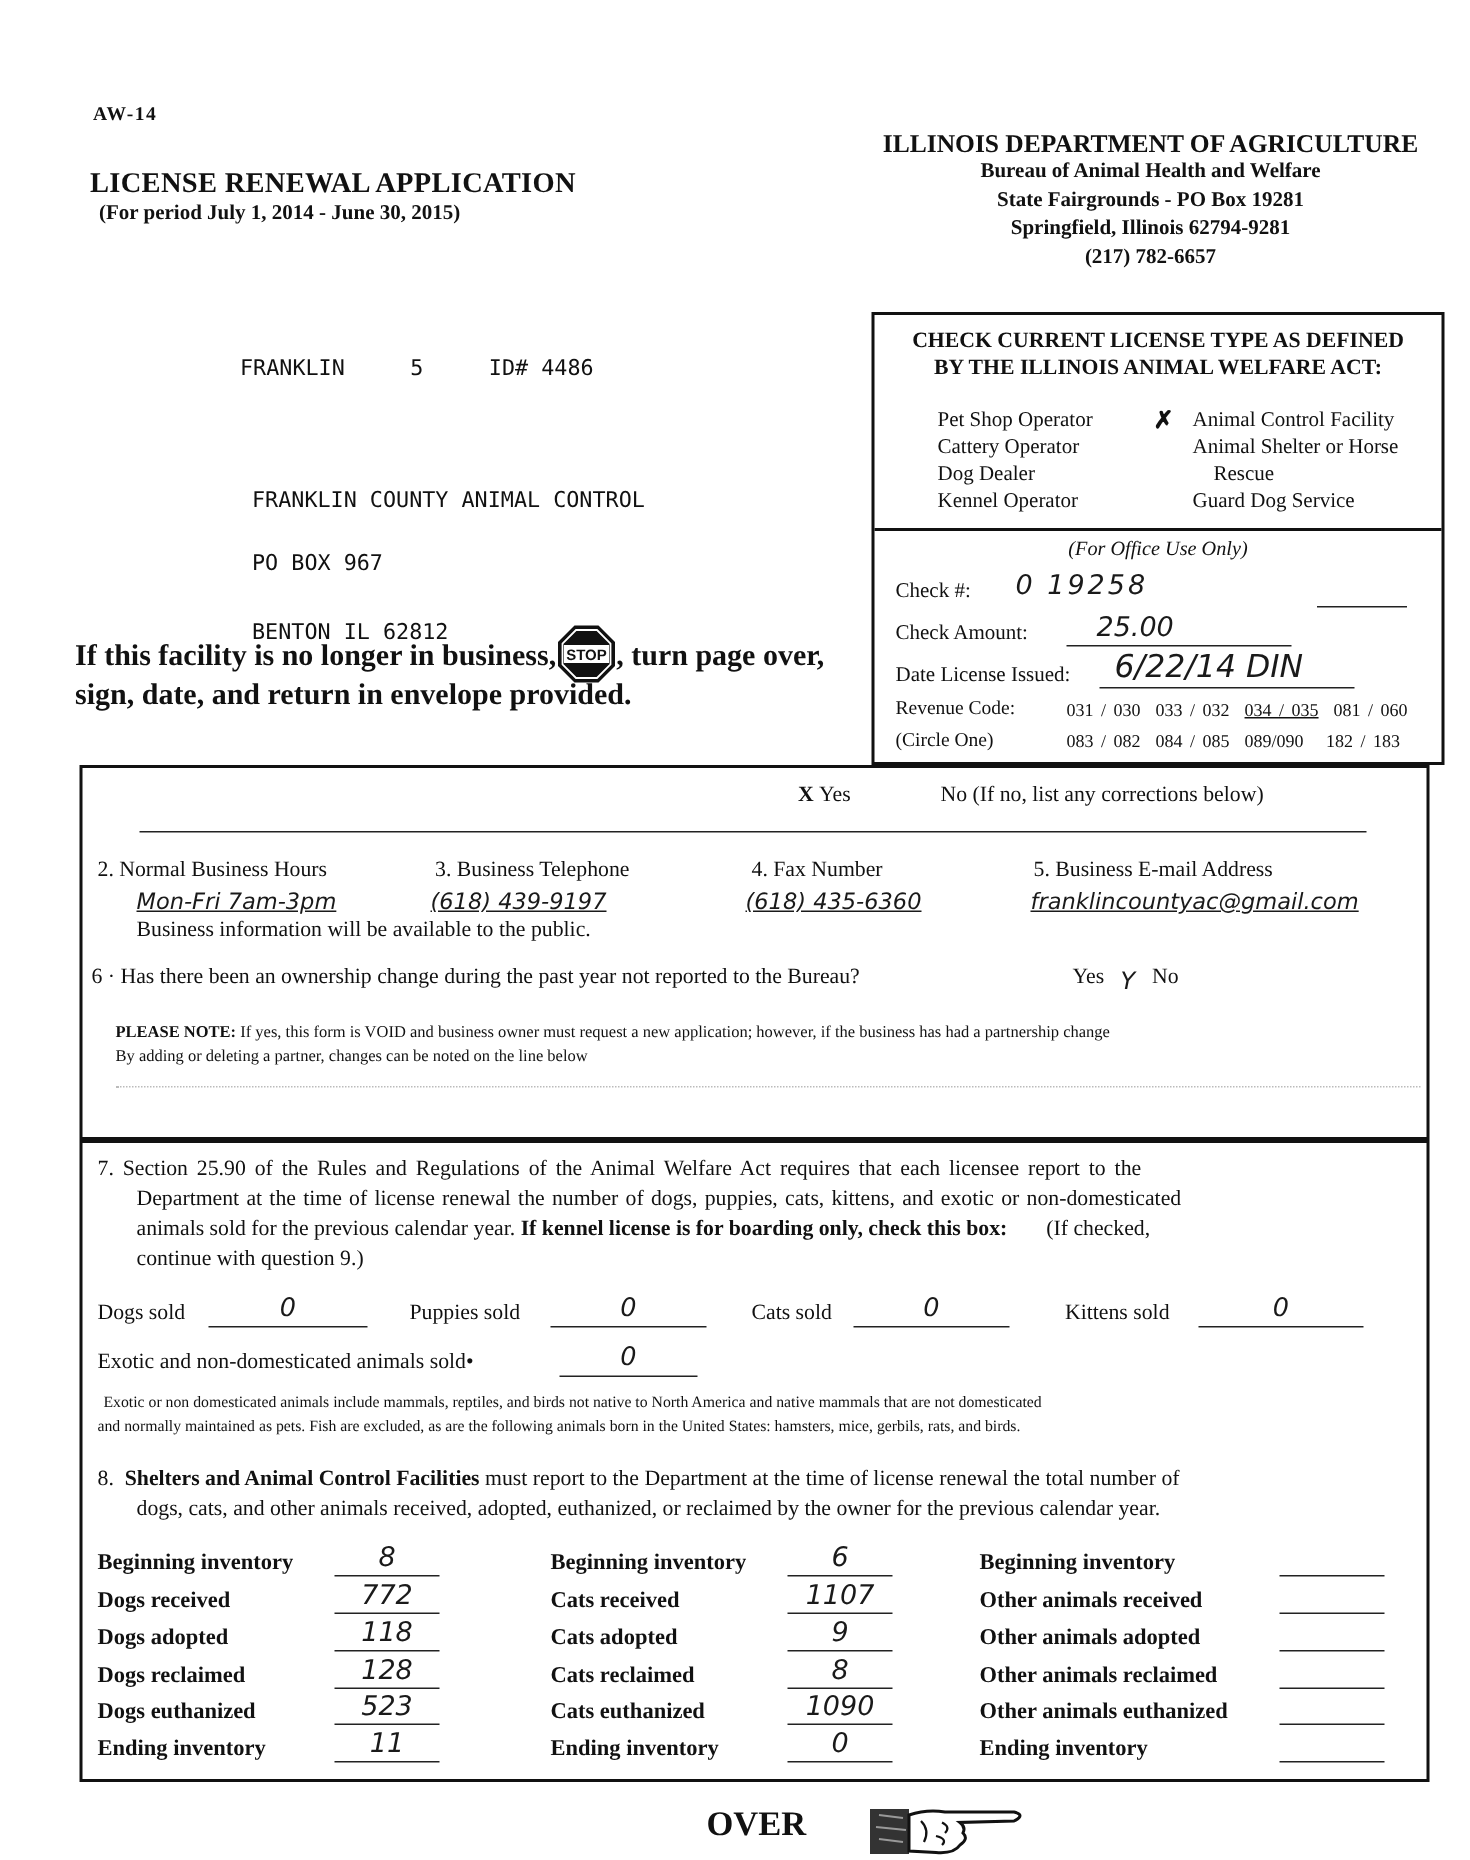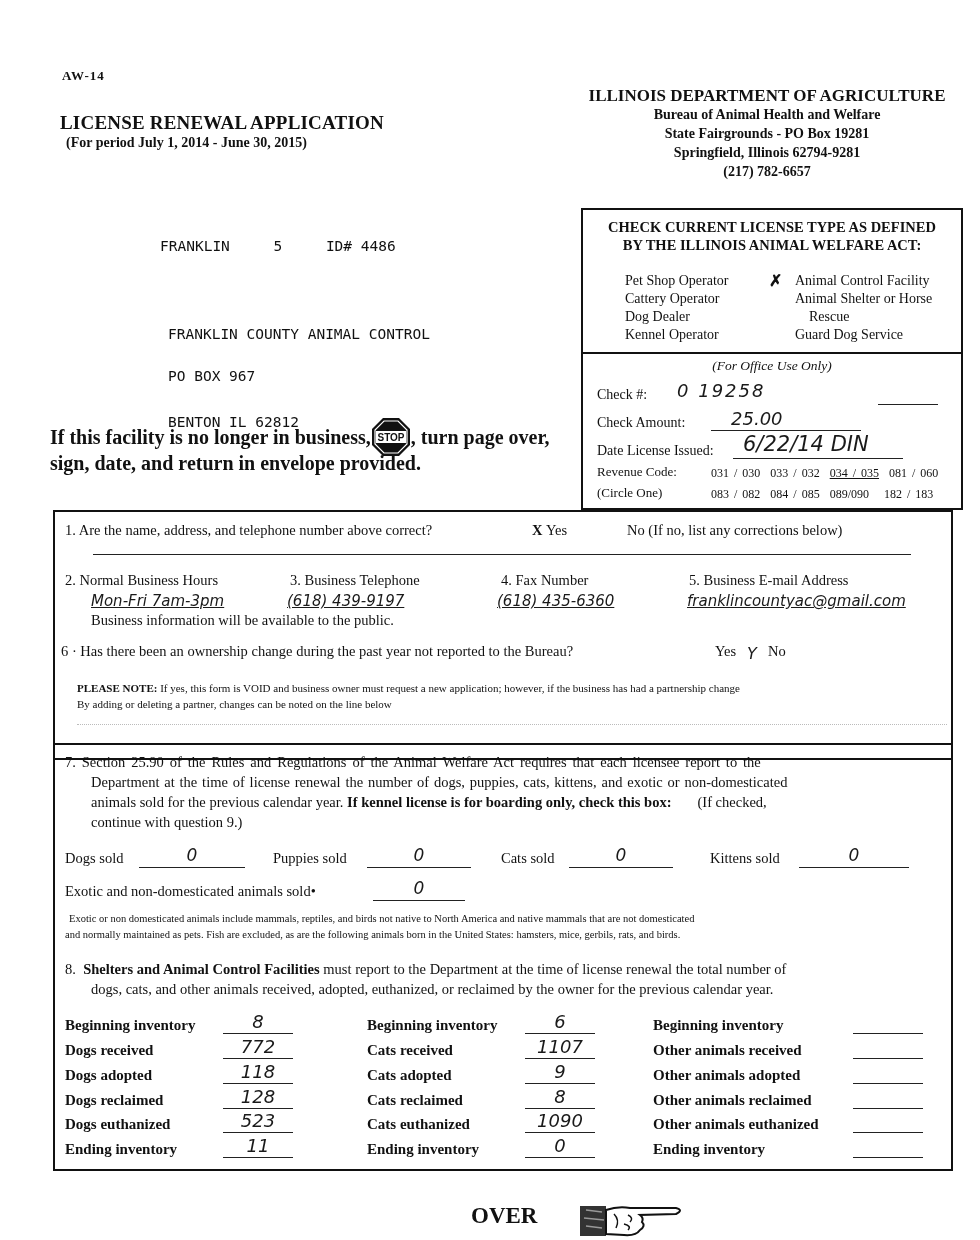--- a/index.html
+++ b/index.html
@@ -34,21 +34,21 @@
   .lt-row { position: absolute; font-size: 14px; line-height: 18px; }
   #lb-divider { position: absolute; left: 0; top: 142px; width: 100%; border-top: 2px solid #111; }
   #office-head { position: absolute; left: 0; top: 148px; width: 100%; text-align: center; font-style: italic; font-size: 13.5px; }
   .office-label { position: absolute; left: 14px; font-size: 14px; }
   .office-line { position: absolute; border-bottom: 1.5px solid #222; height: 18px; }
   .rev-row { position: absolute; font-size: 12px; word-spacing: 2px; }
 
   
   .qbox { position: absolute; left: 53px; width: 900px; border: 2px solid #111; box-sizing: border-box; }
   #q-box-1 { top: 510px; height: 250px; }
-  #q-box-2 { top: 743px; height: 428px; padding-left: 18px; }
+  #q-box-2 { top: 760px; height: 428px; padding-left: 18px; }
 
   .q { position: absolute; font-size: 14.5px; white-space: nowrap; }
   .small { font-size: 11px; }
   .rule { position: absolute; border-bottom: 1.5px solid #222; }
   .fill { position: absolute; text-align: center; font-size: 17px; }
 
   .inv-label { position: absolute; font-size: 15px; font-weight: bold; white-space: nowrap; }
   .inv-line { position: absolute; border-bottom: 1.5px solid #222; width: 70px; height: 22px; text-align: center; font-size: 18px; line-height: 22px; }
 
   #over { left: 471px; top: 1203px; font-size: 23px; font-weight: bold; }
@@ -130,21 +130,20 @@
   <div class="office-label" style="top:275px;font-size:13px;">(Circle One)</div>
   <div class="rev-row" style="left:128px;top:277px;">
     <span>083 / 082</span>&nbsp;
     <span>084 / 085</span>&nbsp;
     <span>089/090</span>&nbsp;&nbsp;
     <span>182 / 183</span>
   </div>
 </div>
 
 <div class="qbox" id="q-box-1">
-  <div class="q" style="left:10px;top:10px;">1.  Are the name, address, and telephone number above correct?</div>
   <div class="q" style="left:477px;top:10px;font-weight:bold;">X</div>
   <div class="q" style="left:491px;top:10px;">Yes</div>
   <div class="q" style="left:572px;top:10px;">No  (If no, list any corrections below)</div>
   <div class="rule" style="left:38px;top:42px;width:818px;"></div>
 
   <div class="q" style="left:10px;top:60px;">2.  Normal Business Hours</div>
   <div class="q" style="left:235px;top:60px;">3.  Business Telephone</div>
   <div class="q" style="left:446px;top:60px;">4.  Fax Number</div>
   <div class="q" style="left:634px;top:60px;">5.  Business E-mail Address</div>
 

